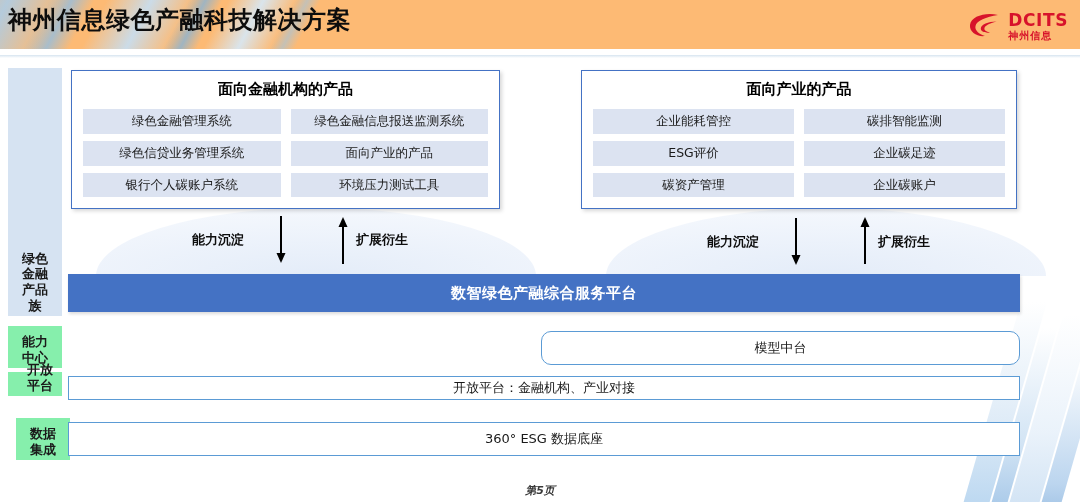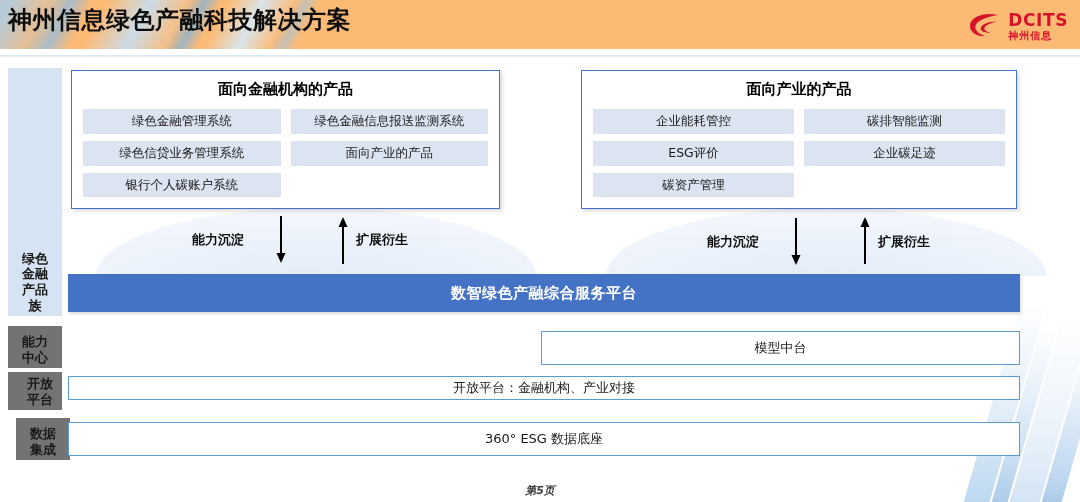--- a/index.html
+++ b/index.html
@@ -129,21 +129,21 @@
     align-items: flex-end;
     justify-content: center;
     text-align: center;
     font-size: 13px;
     font-weight: bold;
     color: #1a1a1a;
     line-height: 1.22;
     padding: 2px;
   }
   .side-blue   { background: #d6e3f2; }
-  .side-peach  { background: #737373; }
+  .side-peach  { background: #86efac; }
 
   
   .product-box {
     position: absolute;
     box-sizing: border-box;
     border: 1.5px solid #4472c4;
     background: #ffffff;
     box-shadow: 2px 2px 4px rgba(0,0,0,.16);
   }
   .product-title {
@@ -276,48 +276,50 @@
   <div class="side-label side-blue" style="left:8px; top:68px; width:54px; height:248px;">
     <span style="white-space:pre-line;">绿色
 金融
 产品
 族</span>
   </div>
   <div class="side-label side-peach" style="left:8px; top:326px; width:54px; height:42px;">
     <span style="white-space:pre-line;">能力
 中心</span>
   </div>
-  <div class="side-label side-peach" style="left:8px; top:372px; width:54px; height:38px;padding-left:12px;">
+  <div class="side-label side-peach" style="left:8px; top:372px; width:54px; height:24px;padding-left:12px;">
     <span style="white-space:pre-line;">开放
 平台</span>
   </div>
   <div class="side-label side-peach" style="left:16px; top:418px; width:54px; height:42px;">
     <span style="white-space:pre-line;">数据
 集成</span>
   </div>
 
   <div class="product-box" style="left:71px; top:70px; width:429px; height:139px;">
     <div class="product-title">面向金融机构的产品</div>
     <div class="chip-grid">
       <div class="chip">绿色金融管理系统</div>
       <div class="chip">绿色金融信息报送监测系统</div>
       <div class="chip">绿色信贷业务管理系统</div>
       <div class="chip">面向产业的产品</div>
       <div class="chip">银行个人碳账户系统</div>
+      <div class="chip">环境压力测试工具</div>
     </div>
   </div>
 
   <div class="product-box" style="left:581px; top:70px; width:436px; height:139px;">
     <div class="product-title">面向产业的产品</div>
     <div class="chip-grid">
       <div class="chip">企业能耗管控</div>
       <div class="chip">碳排智能监测</div>
       <div class="chip">ESG评价</div>
       <div class="chip">企业碳足迹</div>
       <div class="chip">碳资产管理</div>
+      <div class="chip">企业碳账户</div>
     </div>
   </div>
 
   <div class="flow-label" style="left:192px; top:231px;">能力沉淀</div>
   <svg class="arrow" style="left:274px; top:216px; height:48px;" viewBox="0 0 14 48">
     <line x1="7" y1="0" x2="7" y2="40" stroke="#000" stroke-width="2"></line>
     <polygon points="7,47 2.5,37 11.5,37" fill="#000"></polygon>
   </svg>
   <svg class="arrow" style="left:336px; top:216px; height:48px;" viewBox="0 0 14 48">
     <line x1="7" y1="8" x2="7" y2="48" stroke="#000" stroke-width="2"></line>
@@ -331,21 +333,21 @@
     <polygon points="7,47 2.5,37 11.5,37" fill="#000"></polygon>
   </svg>
   <svg class="arrow" style="left:858px; top:216px; height:48px;" viewBox="0 0 14 48">
     <line x1="7" y1="8" x2="7" y2="48" stroke="#000" stroke-width="2"></line>
     <polygon points="7,1 2.5,11 11.5,11" fill="#000"></polygon>
   </svg>
   <div class="flow-label" style="left:878px; top:233px;">扩展衍生</div>
 
   <div class="platform-bar" style="left:68px; top:274px; width:952px; height:38px;">数智绿色产融综合服务平台</div>
 
-  <div class="outline-box" style="left:541px; top:331px; width:479px; height:34px;">模型中台</div>
+  <div class="outline-box" style="left:541px; top:331px; width:479px; height:34px;border-radius:10px;">模型中台</div>
 
   <div class="outline-box" style="left:68px; top:376px; width:952px; height:24px;">开放平台：金融机构、产业对接</div>
 
   <div class="outline-box" style="left:68px; top:422px; width:952px; height:34px;">360° ESG 数据底座</div>
 
   <div class="footer">第5页</div>
 
 </div>
 
 </body></html>

